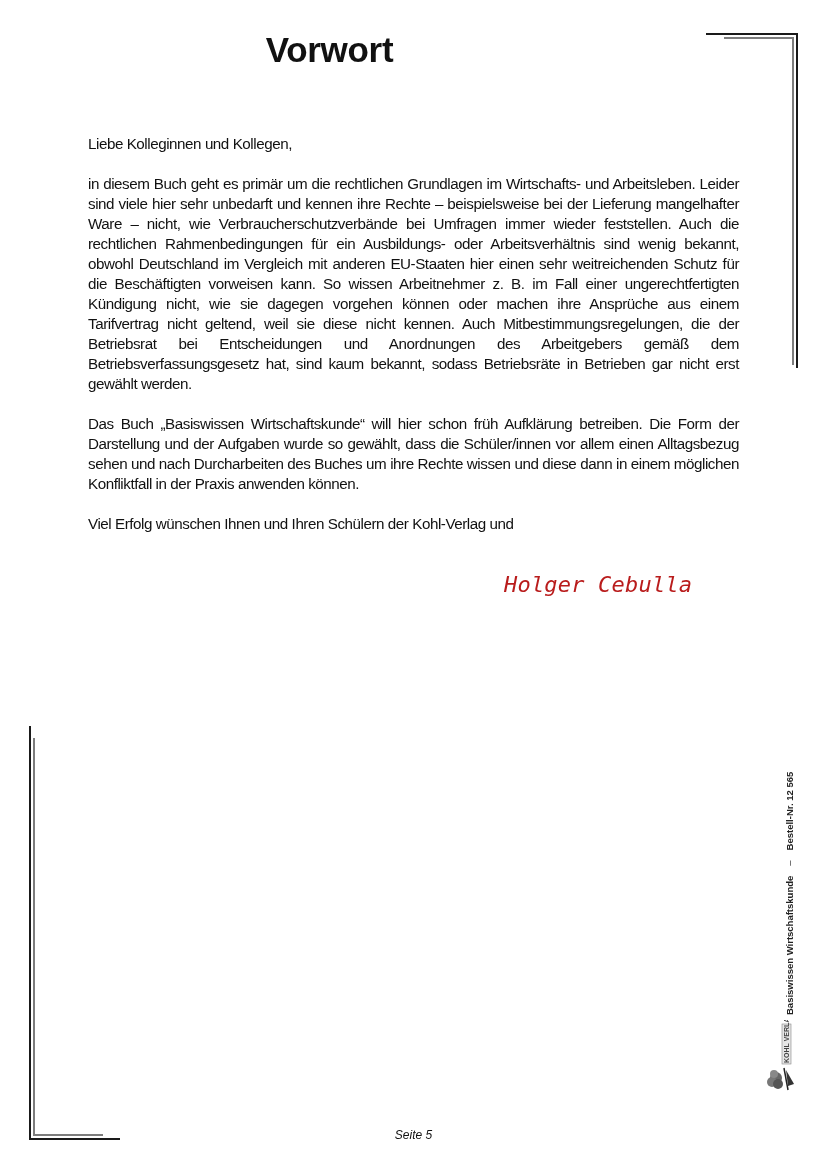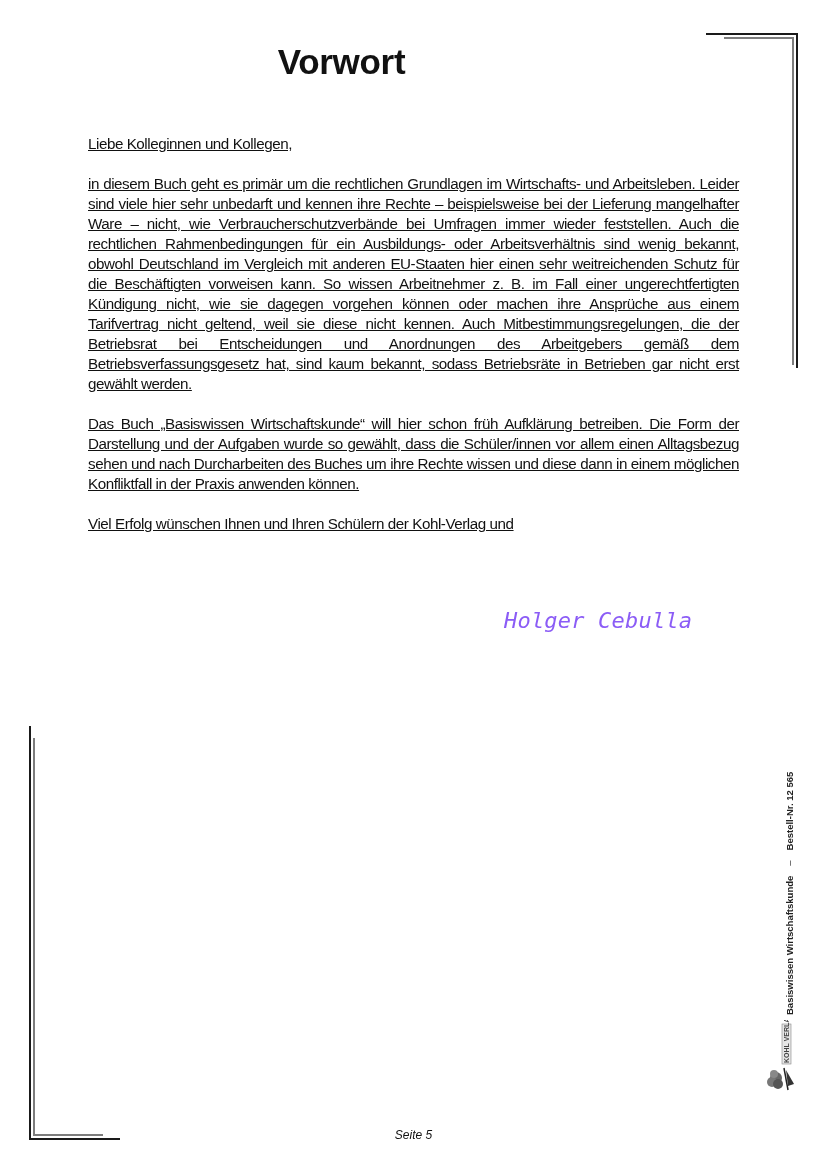--- a/index.html
+++ b/index.html
@@ -5,31 +5,31 @@
   html, body { margin: 0; padding: 0; background: #ffffff; }
   body { width: 827px; height: 1169px; position: relative; overflow: hidden;
          font-family: "Liberation Sans", sans-serif; color: #111; }
 
   .frame-line { position: absolute; }
   .dark { background: #1a1a1a; }
   .grey { background: #7d7d7d; }
 
   #title { position: absolute; top: 30px; left: 0; width: 659px; text-align: center;
            font-family: "Liberation Sans", sans-serif; font-weight: bold; font-size: 35px;
-           letter-spacing: -0.3px; margin: 12px; }
+           letter-spacing: -0.3px; margin: 0; }
 
   #body-text { position: absolute; top: 134px; left: 88px; width: 651px;
                font-family: "Liberation Sans Narrow", "Liberation Sans", sans-serif;
                font-size: 15.2px; line-height: 20px; }
-  #body-text p { margin: 0 0 20px 0; text-align: justify; letter-spacing: -0.45px; text-decoration: underline; }
+  #body-text p { margin: 0 0 20px 0; text-align: justify; letter-spacing: -0.45px; }
   #body-text p.nojust { text-align: left; }
 
   #signature { position: absolute; top: 572px; left: 504px;
                font-family: "DejaVu Sans Mono", monospace; font-style: italic;
-               font-size: 22px; letter-spacing: 0.2px; color: #8b5cf6; margin-top: 36px; }
+               font-size: 22px; letter-spacing: 0.2px; color: #b91c1c; }
 
   #footer { position: absolute; top: 1128px; left: 0; width: 827px; text-align: center;
             font-style: italic; font-size: 12px; }
 
   #side-info { position: absolute; left: 784px; top: 1015px; transform-origin: 0 0;
                transform: rotate(-90deg); white-space: nowrap; font-size: 9.5px;
                font-weight: bold; color: #222; display: flex; align-items: center; gap: 10px; }
   #side-info .dash { font-weight: normal; }
 
   #logo { position: absolute; left: 766px; top: 1020px; width: 34px; height: 76px; }

